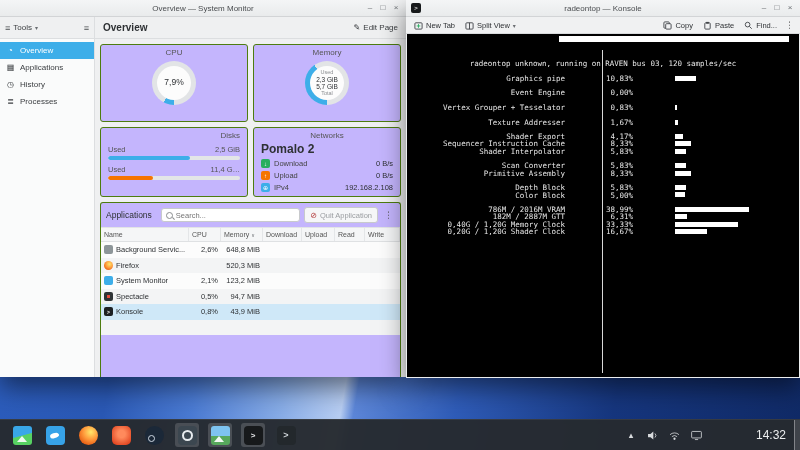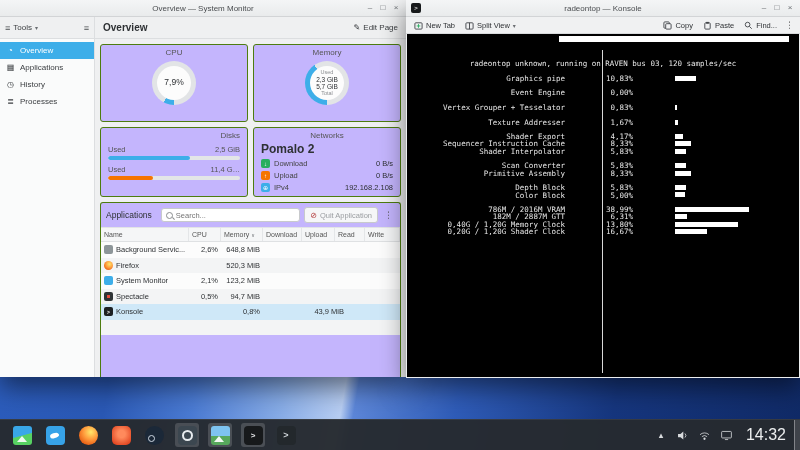--- a/index.html
+++ b/index.html
@@ -71,21 +71,21 @@
   .quit-ic{color:#b33939;font-size:8px;}
   .kebab{font-size:9px;color:#555;padding:0 2px;}
   .a-table{flex:1;display:flex;flex-direction:column;overflow:hidden;border-top:1px solid #e2e4e6;}
   .thead{display:grid;grid-template-columns:88px 32px 42px 39px 33px 30px 1fr;height:13px;flex:0 0 13px;
     align-items:center;background:#f5f6f7;border-bottom:1px solid #dfe1e3;font-size:7px;color:#555;}
   .th{padding:0 3px;border-right:1px solid #e4e6e8;white-space:nowrap;overflow:hidden;display:flex;align-items:center;gap:2px;height:100%;}
   .th .caret{font-size:5px;}
   .trow-app{display:grid;grid-template-columns:88px 32px 42px 39px 33px 30px 1fr;height:15.5px;flex:0 0 15.5px;
     align-items:center;font-size:7.5px;color:#2e3134;background:#fcfcfc;}
   .trow-app.alt{background:#f3f4f5;}
-  .trow-app.sel{background:#cfe8f8;gap:42px;}
+  .trow-app.sel{background:#cfe8f8;}
   .td{padding:0 3px;white-space:nowrap;overflow:hidden;}
   .td.num{text-align:right;}
   .name-cell{display:flex;align-items:flex-end;gap:3px;}
   .app-ic{width:9px;height:9px;border-radius:2px;flex:0 0 9px;display:flex;align-items:center;justify-content:center;
     font-size:5px;color:#fff;font-weight:bold;}
   .ic-services{background:#8e9699;}
   .ic-firefox{background:radial-gradient(circle at 60% 35%,#ffe066 5%,#ff9a3c 45%,#e3560e 85%);border-radius:50%;}
   .ic-monitor{background:#3daee9;}
   .ic-camera{background:radial-gradient(circle,#e74c3c 22%,#2f3437 30%);}
   .ic-settings{background:#95a0a6;}
@@ -128,21 +128,21 @@
   .tb-steam::before{content:"";position:absolute;width:5px;height:5px;border:1.5px solid #cfd8e3;border-radius:50%;left:3px;bottom:3px;}
   .tb-screenshot{background:#3c4750;border-radius:4px;}
   .tb-screenshot::before{content:"";position:absolute;width:7px;height:7px;border:2px solid #e8ecef;border-radius:50%;left:4px;top:4px;}
   .tb-photos{background:linear-gradient(180deg,#7ec3f0 0 55%,#57a85c 55%);border-radius:3px;}
   .tb-photos::before{content:"";position:absolute;bottom:3px;left:3px;border-left:5px solid transparent;
     border-right:5px solid transparent;border-bottom:6px solid rgba(255,255,255,.92);}
   .tb-konsole{background:#17191b;border-radius:4px;color:#e4e6e8;font-size:8px;}
   .tb-chevron{background:#23282c;border-radius:4px;color:#cfd4d8;font-size:9px;}
   #tray{margin-left:auto;display:flex;align-items:center;gap:8px;padding-right:4px;}
   .tray-ic{display:flex;align-items:center;justify-content:center;width:14px;height:14px;color:#d7dadd;font-size:9px;}
-  .clock{font-size:16px;color:#eceeef;padding:0 4px;}
+  .clock{font-size:12px;color:#eceeef;padding:0 4px;margin-left:40px;}
   .peek{width:5px;align-self:stretch;border-left:1px solid rgba(255,255,255,.35);background:rgba(255,255,255,.12);}
 </style>
 </head>
 <body>
 
 <div id="screen">
 
   <div class="win" id="win-sysmon">
     <div class="titlebar">
       <div class="tb-title">Overview — System Monitor</div>
@@ -429,21 +429,21 @@
           <div class="trow"><span class="t-label">Shader Interpolator</span><span class="t-val">5,83%</span><span class="t-bar" style="width: 11.077px;"></span></div>
           <div class="trow"></div>
           <div class="trow"><span class="t-label">Scan Converter</span><span class="t-val">5,83%</span><span class="t-bar" style="width: 11.077px;"></span></div>
           <div class="trow"><span class="t-label">Primitive Assembly</span><span class="t-val">8,33%</span><span class="t-bar" style="width: 15.827px;"></span></div>
           <div class="trow"></div>
           <div class="trow"><span class="t-label">Depth Block</span><span class="t-val">5,83%</span><span class="t-bar" style="width: 11.077px;"></span></div>
           <div class="trow"><span class="t-label">Color Block</span><span class="t-val">5,00%</span><span class="t-bar" style="width: 9.5px;"></span></div>
           <div class="trow"></div>
           <div class="trow"><span class="t-label">786M / 2016M VRAM</span><span class="t-val">38,99%</span><span class="t-bar" style="width: 74.081px;"></span></div>
           <div class="trow"><span class="t-label">182M / 2887M GTT</span><span class="t-val">6,31%</span><span class="t-bar" style="width: 11.989px;"></span></div>
-          <div class="trow"><span class="t-label">0,40G / 1,20G Memory Clock</span><span class="t-val">13,80%</span><span class="t-bar" style="width: 63.327px;"></span></div>
+          <div class="trow"><span class="t-label">0,40G / 1,20G Memory Clock</span><span class="t-val">33,33%</span><span class="t-bar" style="width: 63.327px;"></span></div>
           <div class="trow"><span class="t-label">0,20G / 1,20G Shader Clock</span><span class="t-val">16,67%</span><span class="t-bar" style="width: 31.673px;"></span></div>
         </div>
       <div class="term-axis"></div>
     </div>
   </div>
 
   <div class="panel">
     <div id="task-icons">
         <div class="task">
           <span class="tb-ic tb-launcher"></span>

